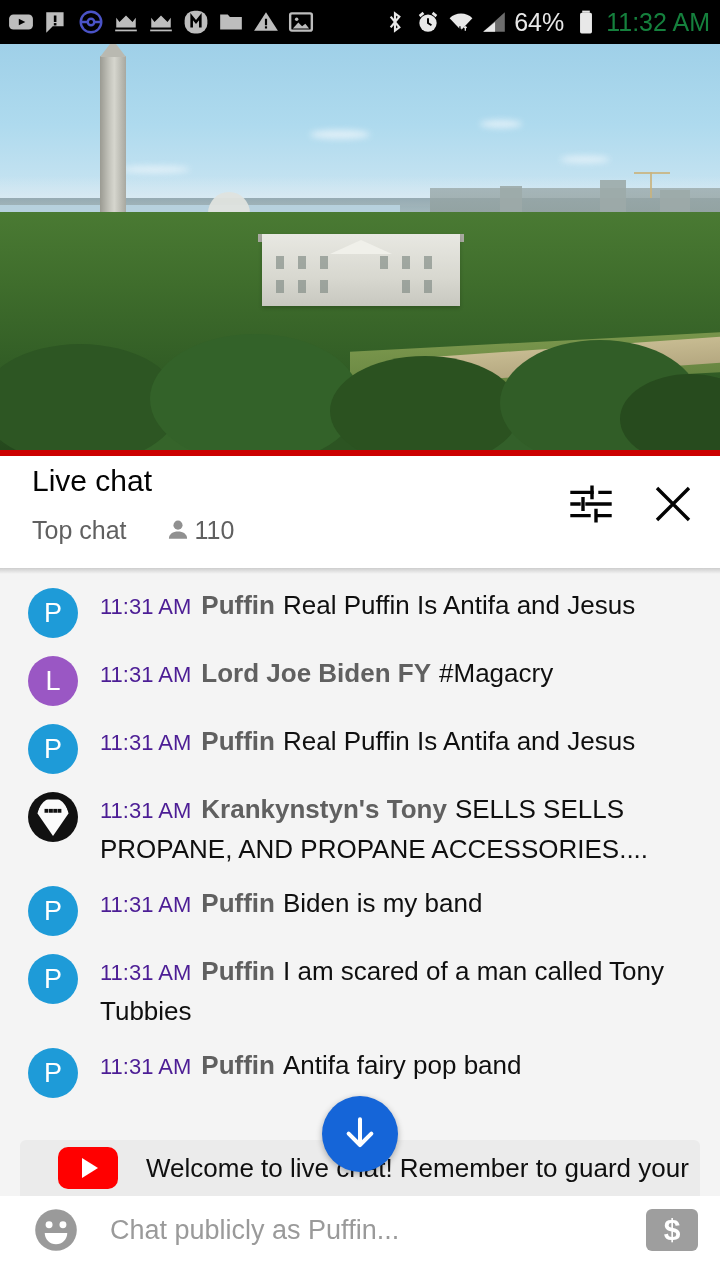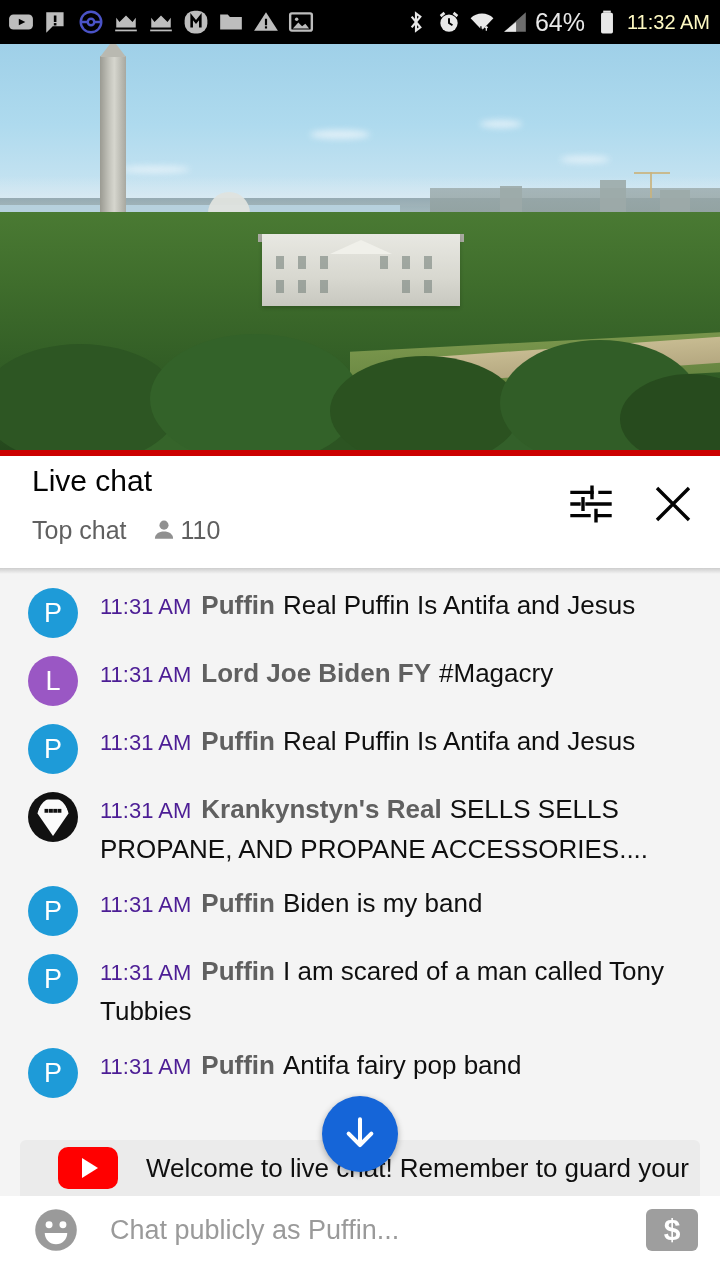--- a/index.html
+++ b/index.html
@@ -13,21 +13,21 @@
   
   .statusbar {
     position:absolute; top:0; left:0; width:720px; height:44px;
     background:#000000; display:flex; align-items:center;
     padding:0 10px 0 8px; color:#bdbdbd;
   }
   .sb-left { display:flex; align-items:center; gap:9px; flex:1; }
   .sb-right { display:flex; align-items:center; gap:7px; }
   .sb-ico { width:26px; height:26px; display:block; }
   .sb-text {
-    font-size:20px; color:#fef9c3; letter-spacing:0px;
+    font-size:25px; color:#15803d; letter-spacing:0px;
     font-family:"Liberation Sans", sans-serif; line-height:26px;
   }
   .sb-pct { font-size:25px; color:#e8e8e8; margin-right:2px; }
 
   
   .video {
     position:absolute; top:44px; left:0; width:720px; height:412px;
     overflow:hidden; background:#1d3b18;
   }
   .sky {
@@ -114,21 +114,21 @@
   }
 
   
   .chat-header {
     position:absolute; top:456px; left:0; width:720px; height:112px;
     background:#ffffff; display:flex; align-items:center;
     padding:0 20px 16px 32px; z-index:5;
   }
   .ch-titles { flex:1; }
   .ch-title { font-size:30px; color:#030303; line-height:36px; }
-  .ch-sub { display:flex; align-items:flex-start; margin-top:16px; }
+  .ch-sub { display:flex; align-items:flex-start; margin-top:16px;gap:14px; }
   .ch-topchat { font-size:25px; color:#606060; line-height:30px; }
   .ch-viewers { display:flex; align-items:center; margin-left:24px; }
   .ch-count { font-size:25px; color:#606060; line-height:30px; margin-left:4px; }
   .ch-actions { display:flex; align-items:center; gap:28px; }
   .icon-btn {
     width:54px; height:54px; display:flex; align-items:center; justify-content:center;
   }
   .header-shadow {
     position:absolute; top:568px; left:0; width:720px; height:6px;
     background:linear-gradient(180deg,rgba(0,0,0,.16) 0%,rgba(0,0,0,0) 100%);
@@ -392,21 +392,21 @@
       </div>
       <div class="msg">
         <div class="avatar" style="background: rgb(30, 155, 216);">P</div>
         <div class="msg-body"><span class="m-time">11:31 AM</span><span class="m-author">Puffin</span><span class="m-text">Real Puffin Is Antifa and Jesus</span></div>
       </div>
       <div class="msg">
         <div class="avatar pick-av" style="background: rgb(17, 17, 17);">
           <div class="pick-shape"></div>
           <div class="pick-text">■■■■</div>
         </div>
-        <div class="msg-body"><span class="m-time">11:31 AM</span><span class="m-author">Krankynstyn's Real</span><span class="m-text">SELLS SELLS PROPANE, AND PROPANE ACCESSORIES....</span></div>
+        <div class="msg-body"><span class="m-time">11:31 AM</span><span class="m-author">Krankynstyn's Tony</span><span class="m-text">SELLS SELLS PROPANE, AND PROPANE ACCESSORIES....</span></div>
       </div>
       <div class="msg">
         <div class="avatar" style="background: rgb(30, 155, 216);">P</div>
         <div class="msg-body"><span class="m-time">11:31 AM</span><span class="m-author">Puffin</span><span class="m-text">Biden is my band</span></div>
       </div>
       <div class="msg">
         <div class="avatar" style="background: rgb(30, 155, 216);">P</div>
         <div class="msg-body"><span class="m-time">11:31 AM</span><span class="m-author">Puffin</span><span class="m-text">I am scared of a man called Tony Tubbies</span></div>
       </div>
       <div class="msg">

